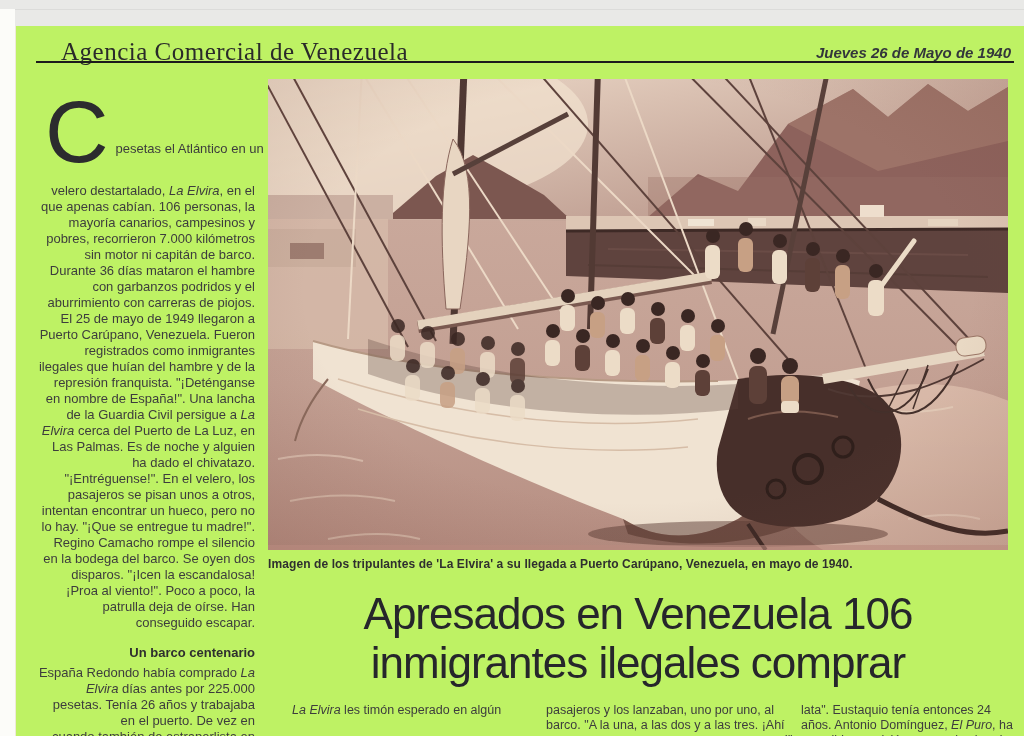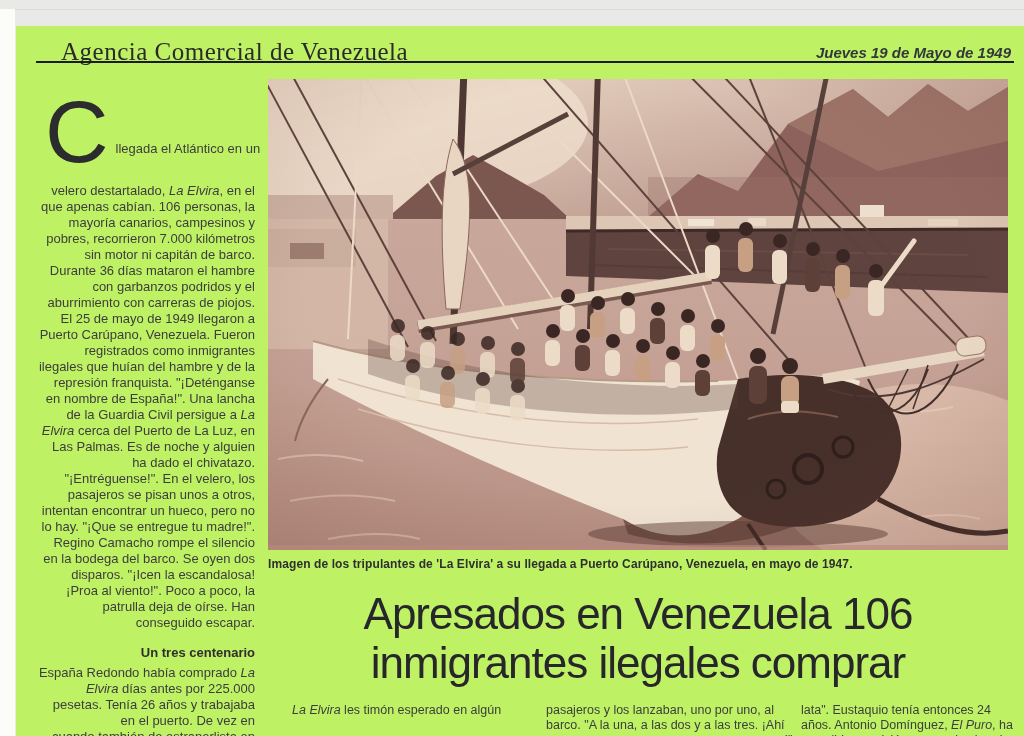--- a/index.html
+++ b/index.html
@@ -55,30 +55,30 @@
 </head>
 <body>
 
 <div class="viewport">
   <div class="top-strip"></div>
   <div class="left-strip"></div>
 
   <div class="page">
 
     <div class="masthead">Agencia Comercial de Venezuela</div>
-    <div class="issue-date">Jueves 19 de Mayo de 1949</div>
+    <div class="issue-date">Jueves 26 de Mayo de 1940</div>
     <div class="header-rule"></div>
 
     <div class="article-col">
       <div class="dropcap-row">
         <span class="dropcap">C</span>
-        <span class="lead-text">llegada el Atlántico en un</span>
+        <span class="lead-text">pesetas el Atlántico en un</span>
       </div>
       <p><span>velero destartalado, </span><i>La Elvira</i><span>, en el que apenas cabían. 106 personas, la mayoría canarios, campesinos y pobres, recorrieron 7.000 kilómetros sin motor ni capitán de barco. Durante 36 días mataron el hambre con garbanzos podridos y el aburrimiento con carreras de piojos. El 25 de mayo de 1949 llegaron a Puerto Carúpano, Venezuela. Fueron registrados como inmigrantes ilegales que huían del hambre y de la represión franquista. "¡Deténganse en nombre de España!". Una lancha de la Guardia Civil persigue a </span><i>La Elvira</i><span> cerca del Puerto de La Luz, en Las Palmas. Es de noche y alguien ha dado el chivatazo. "¡Entréguense!". En el velero, los pasajeros se pisan unos a otros, intentan encontrar un hueco, pero no lo hay. "¡Que se entregue tu madre!". Regino Camacho rompe el silencio en la bodega del barco. Se oyen dos disparos. "¡Icen la escandalosa! ¡Proa al viento!". Poco a poco, la patrulla deja de oírse. Han conseguido escapar.</span></p>
-      <p class="subhead">Un tres centenario</p>
+      <p class="subhead">Un barco centenario</p>
       <p><span>España Redondo había comprado </span><i>La Elvira</i><span> días antes por 225.000 pesetas. Tenía 26 años y trabajaba en el puerto. De vez en cuando,también de estraperlista en Tenerife. Su hermano mayor le había prestado el dinero para comprar el barco, un viejo velero de 1853. Era un </span></p>
 
     </div>
 
     <div class="main-col">
       <div class="photo-frame">
         <svg width="740" height="471" viewBox="0 0 740 471">
           <defs>
             <linearGradient id="skyG" x1="0" y1="0" x2="1" y2="1">
               <stop offset="0" stop-color="#eedbca"></stop>
@@ -262,21 +262,21 @@
           <g>
             <path d="M610,420 C660,446 700,460 740,452" stroke="#3b2824" stroke-width="5" fill="none"></path>
             <path d="M480,445 C490,460 495,468 498,471" stroke="#3b2824" stroke-width="4" fill="none"></path>
             <path d="M60,300 C42,322 32,342 27,362" stroke="#8a6a5c" stroke-width="2" fill="none"></path>
           </g>
 
           <rect x="0" y="0" width="740" height="471" fill="url(#vign)"></rect>
           <rect x="0" y="466" width="740" height="5" fill="#b98b7e" opacity=".6"></rect>
         </svg>
       </div>
-      <div class="photo-caption">Imagen de los tripulantes de 'La Elvira' a su llegada a Puerto Carúpano, Venezuela, en mayo de 1947.</div>
+      <div class="photo-caption">Imagen de los tripulantes de 'La Elvira' a su llegada a Puerto Carúpano, Venezuela, en mayo de 1940.</div>
     </div>
 
     <h1 class="headline"><span>Apresados en Venezuela 106</span><br>
       <span>inmigrantes ilegales comprar</span>
     </h1>
 
     <div class="bcol bcol-1">
       <p><i>La Elvira</i><span> les timón esperado en algún</span></p>
     </div>
     <div class="bcol bcol-2">

